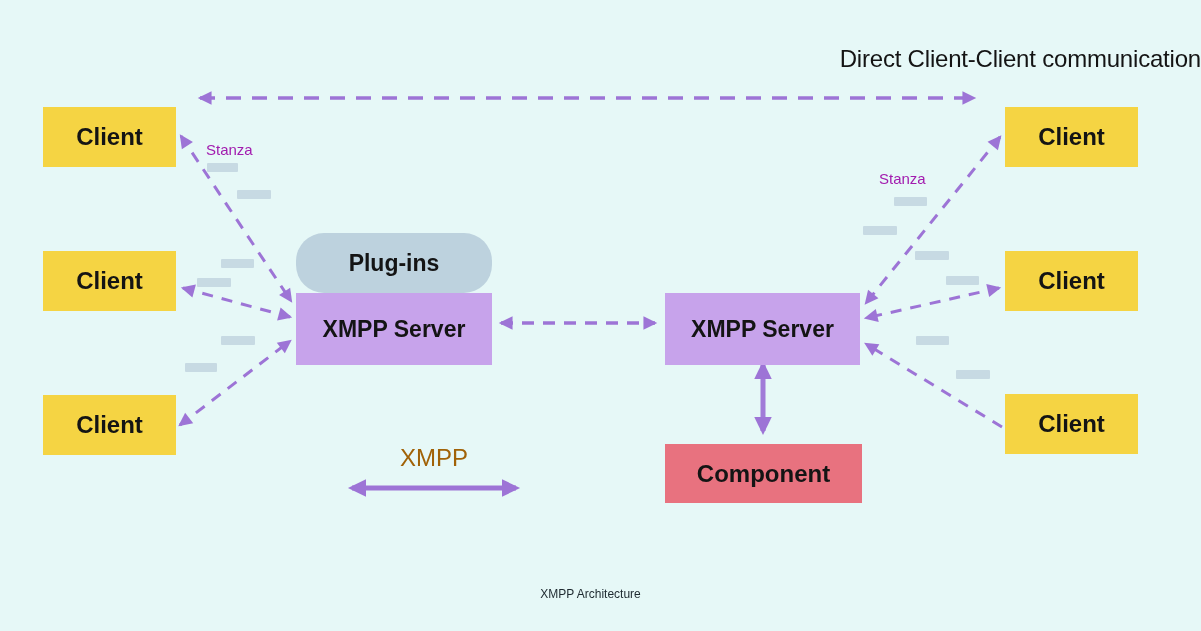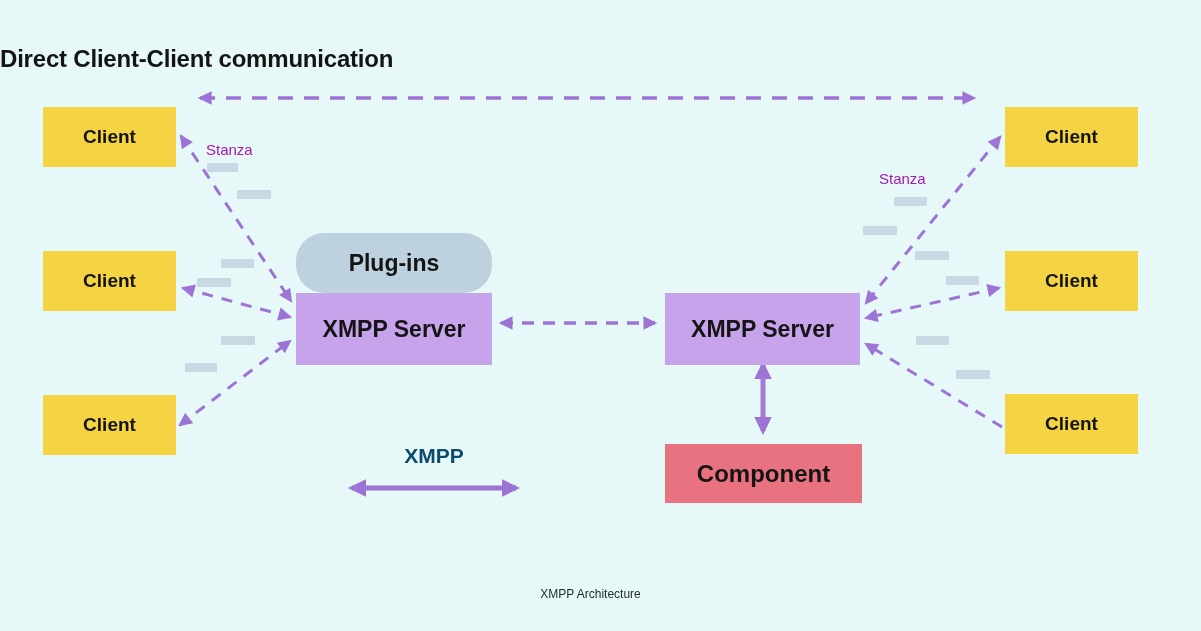--- a/index.html
+++ b/index.html
@@ -8,38 +8,38 @@
     width:1201px;height:631px;
     background:#e6f8f7;
     font-family:"Liberation Sans", sans-serif;
     overflow:hidden;
   }
   .box{
     position:absolute;
     display:flex;align-items:center;justify-content:center;
     font-weight:700;color:#141414;
   }
-  .client{width:133px;height:60px;background:#f5d443;font-size:19px;}
+  .client{width:133px;height:60px;background:#f5d443;font-size:24px;}
   .plugins{left:296px;top:233px;width:196px;height:60px;background:#bdd2de;font-size:23px;border-radius:28px;}
   .server{width:196px;height:72px;background:#c7a3eb;font-size:23px;}
   .component{left:665px;top:444px;width:197px;height:59px;background:#e8727f;font-size:24px;}
   .title{
     position:absolute;left:0;top:45px;width:1201px;
-    text-align:left;font-size:24px;font-weight:700;color:#141414;
+    text-align:right;font-size:24px;font-weight:400;color:#141414;
     letter-spacing:-0.2px;
   }
   .stanza{
     position:absolute;font-size:15px;font-weight:400;color:#a21caf;
   }
   .st-bar{
     position:absolute;width:34px;height:9px;background:#c7dae3;border-radius:1px;
   }
   .xmpp-label{
     position:absolute;left:349px;top:444px;width:170px;text-align:center;
-    font-size:21px;font-weight:700;color:#0c4a6e;
+    font-size:24px;font-weight:400;color:#a16207;
   }
   .caption{
     position:absolute;left:0;top:587px;width:1181px;text-align:center;
     font-size:12px;font-weight:400;color:#1e2a30;
   }
   .logo{
     position:absolute;right:17px;top:585px;
     font-size:26px;color:#16242c;letter-spacing:-0.5px;
   }
   .logo .bold{font-weight:700;}

